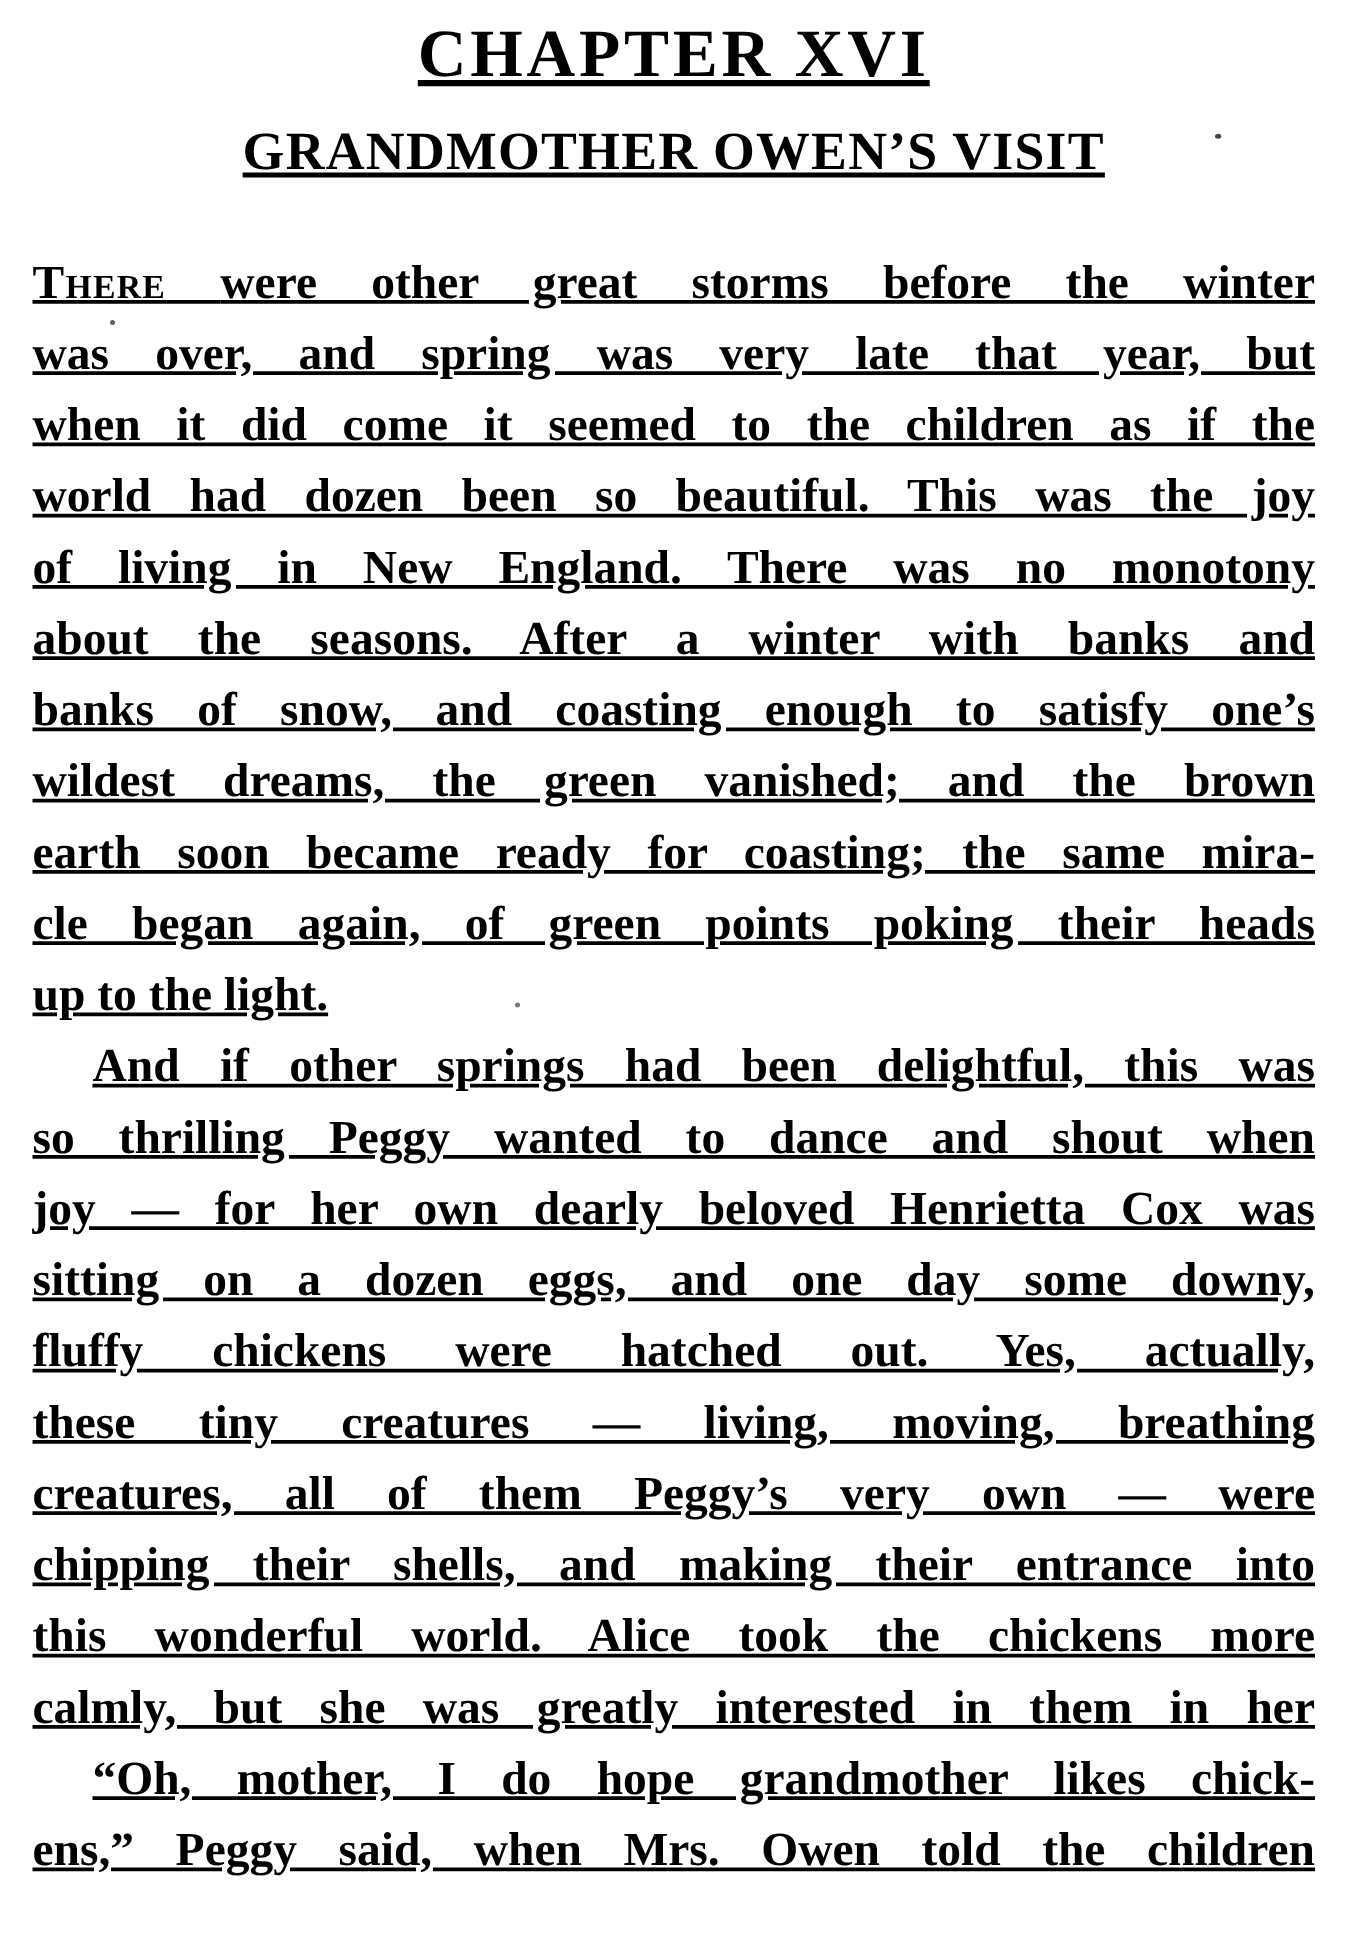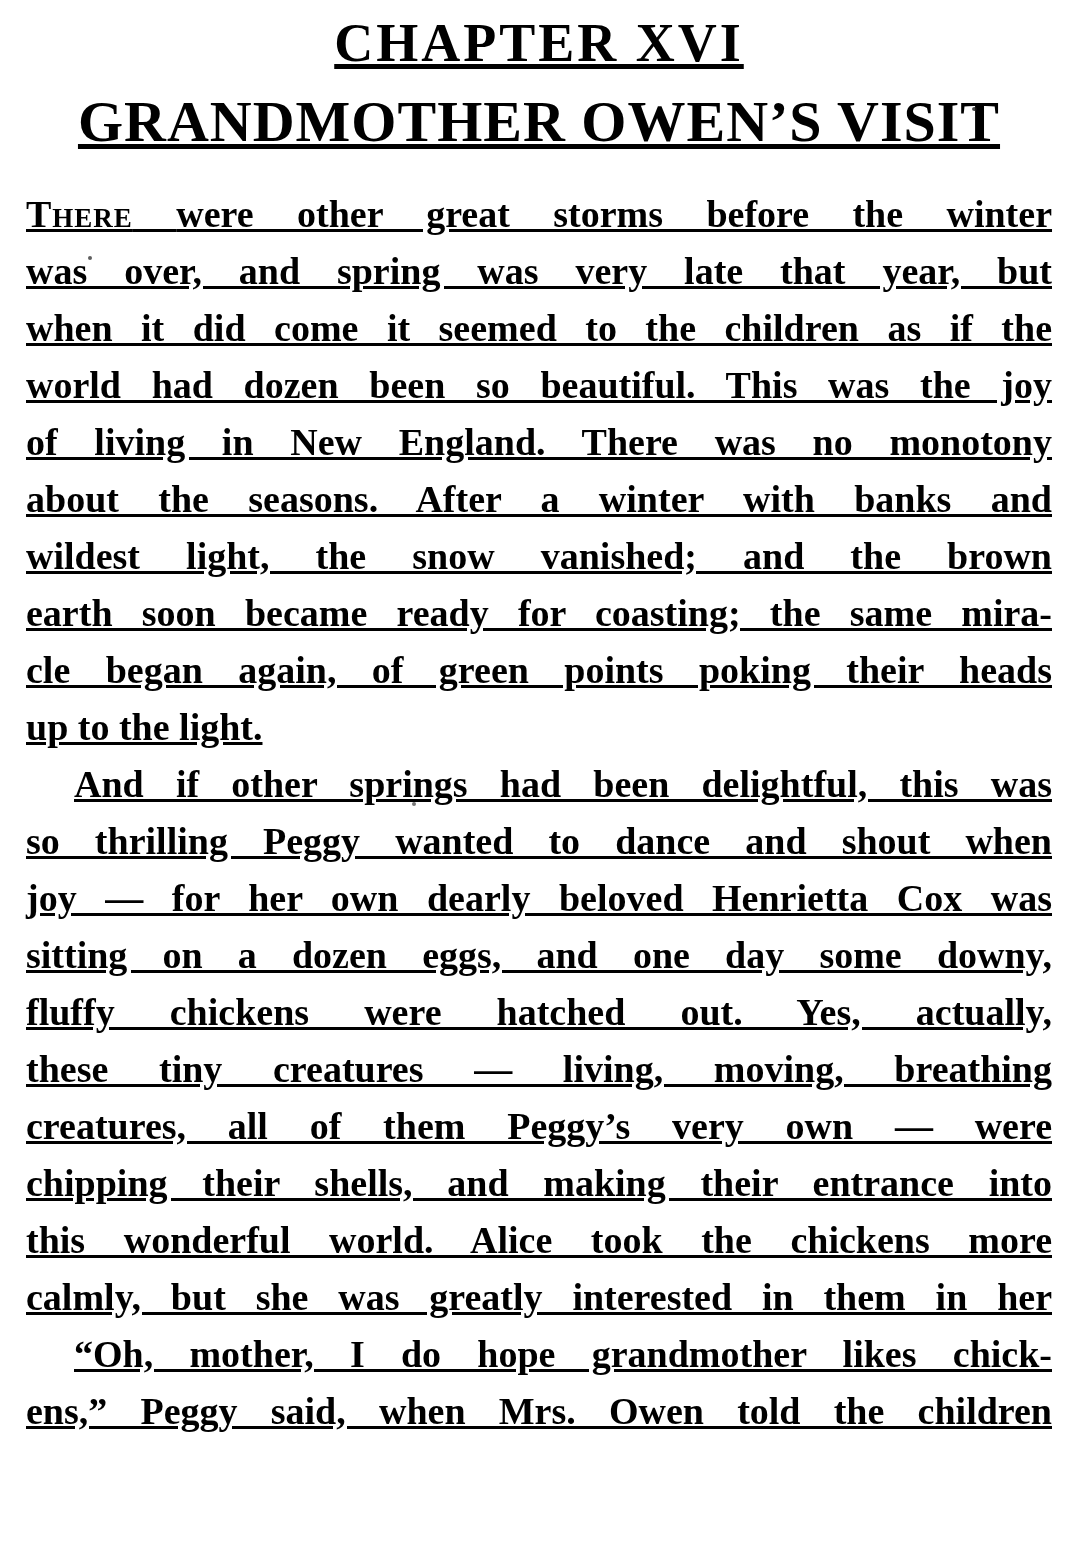--- a/index.html
+++ b/index.html
@@ -23,27 +23,27 @@
     margin: 12px 0 0 0;
     text-align: center;
     font-size: 54px;
     font-weight: bold;
     letter-spacing: 3px;
     line-height: 62px;
   }
   .chapter-subtitle {
     margin: 24px 0 0 0;
     text-align: center;
-    font-size: 58px;
+    font-size: 43px;
     font-weight: bold;
     letter-spacing: 1px;
     line-height: 48px;
   }
   .body-text {
-    margin-top: 40px;
+    margin-top: 52px;
     font-size: 38px;
     font-weight: bold;
     line-height: 57px;
   }
   .line {
     text-align: justify;
     text-align-last: justify;
     -moz-text-align-last: justify;
   }
   .line.para-end {
@@ -77,21 +77,22 @@
 
   <div class="body-text">
 
     <div class="paragraph">
       <div class="line"><span class="smallcaps">There</span> <span>were other great storms before the winter</span></div>
       <div class="line">was over, and spring was very late that year, but</div>
       <div class="line">when it did come it seemed to the children as if the</div>
       <div class="line">world had dozen been so beautiful. This was the joy</div>
       <div class="line">of living in New England. There was no monotony</div>
       <div class="line">about the seasons. After a winter with banks and</div>
-      <div class="line">wildest light, the snow vanished; and the brown</div>
+      <div class="line">banks of snow, and coasting enough to satisfy one’s</div>
+      <div class="line">wildest dreams, the green vanished; and the brown</div>
       <div class="line">earth soon became ready for coasting; the same mira-</div>
       <div class="line">cle began again, of green points poking their heads</div>
       <div class="line para-end">up to the light.</div>
     </div>
 
     <div class="paragraph">
       <div class="line indent">And if other springs had been delightful, this was</div>
       <div class="line">so thrilling Peggy wanted to dance and shout when</div>
       <div class="line">joy — for her own dearly beloved Henrietta Cox was</div>
       <div class="line">sitting on a dozen eggs, and one day some downy,</div>

